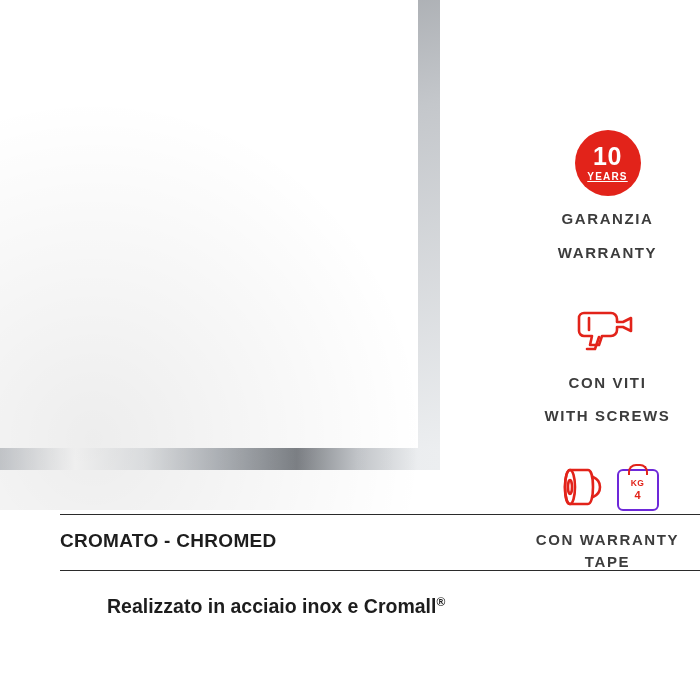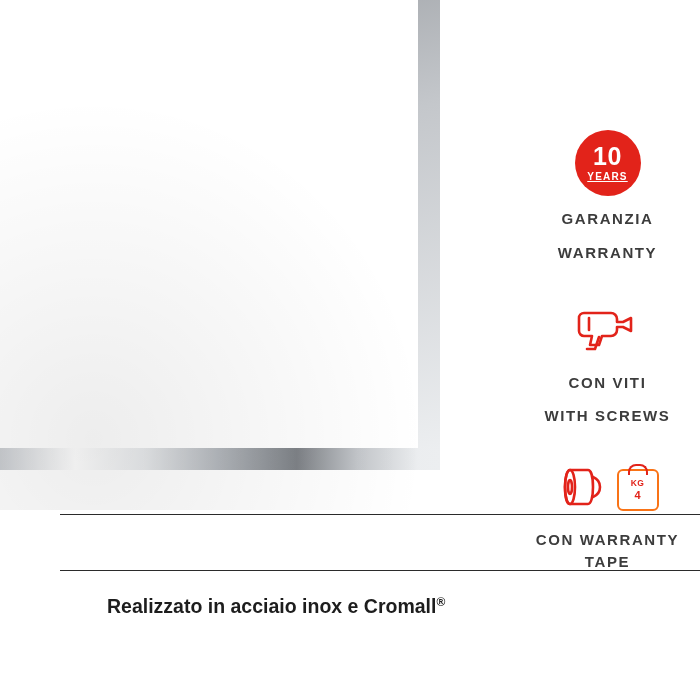--- a/index.html
+++ b/index.html
@@ -162,21 +162,21 @@
   .tape-row {
     display: flex;
     align-items: center;
     justify-content: center;
     gap: 10px;
   }
 
   .kg-badge {
     width: 38px;
     height: 38px;
-    border: 2px solid #f97316;
+    border: 2px solid #6d28d9;
     border-radius: 6px;
     display: flex;
     flex-direction: column;
     align-items: center;
     justify-content: center;
     color: #e2231a;
     position: relative;
   }
   .kg-badge .kg-label {
     font-size: 8.5px;
@@ -316,20 +316,21 @@
       </div>
       <div class="feature-caption">
         <span>CON WARRANTY</span>
         <span class="line3">TAPE</span>
       </div>
     </div>
 
   </div>
 
   <div class="divider"></div>
+  <div class="title">CROMATO - CHROMED</div>
   <div class="divider2"></div>
 
   <div class="desc">
     <div class="desc-it">
       <span>Realizzato in acciaio inox e Cromall</span><span class="reg">®</span>
     </div>
   </div>
 
 </div>
 

